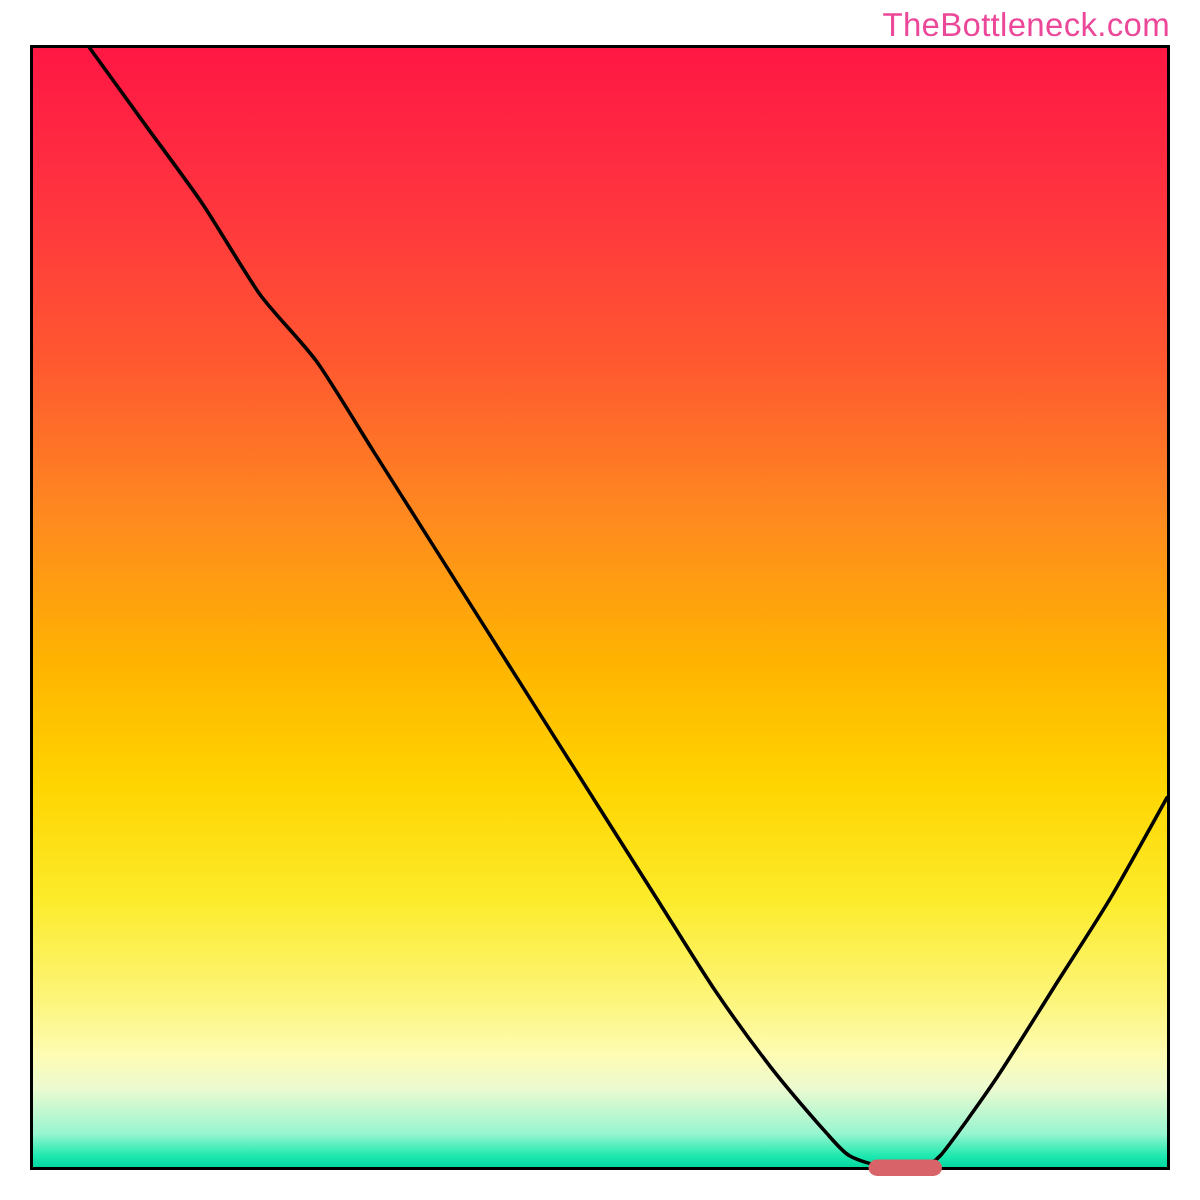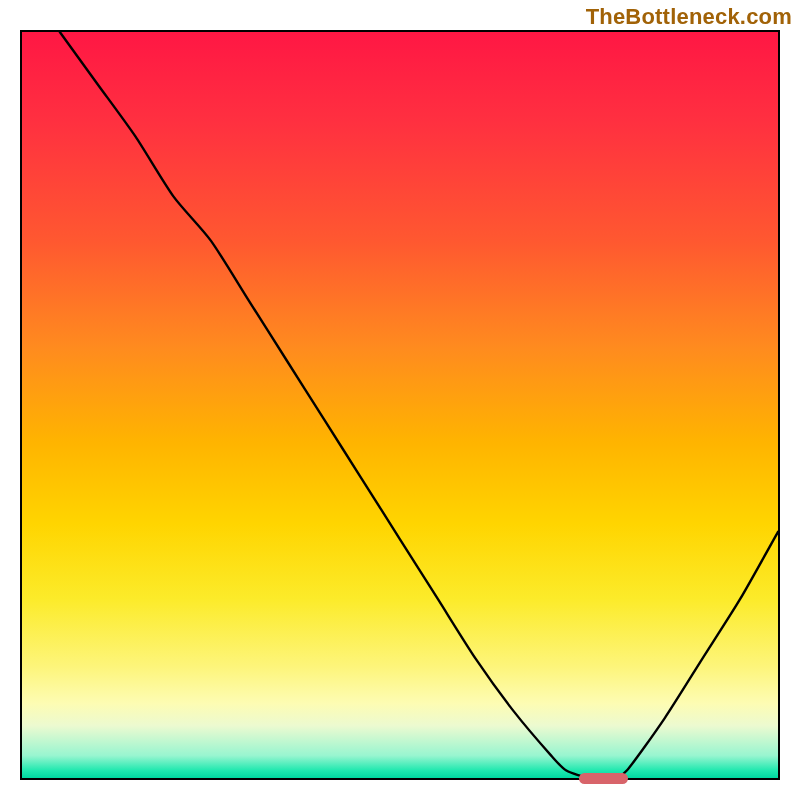--- a/index.html
+++ b/index.html
@@ -12,24 +12,24 @@
     overflow: hidden;
   }
   .stage {
     position: relative;
     width: 800px;
     height: 800px;
   }
   .watermark {
     position: absolute;
     top: 4px;
-    right: 8px;
+    right: 20px;
     font-size: 22px;
-    font-weight: 700;
-    color: #a16207;
+    font-weight: 400;
+    color: #ec4899;
     letter-spacing: 0.2px;
     user-select: none;
   }
   .plot-area {
     position: absolute;
     left: 20px;
     top: 30px;
     width: 760px;
     height: 750px;
     border: 2px solid #000000;

